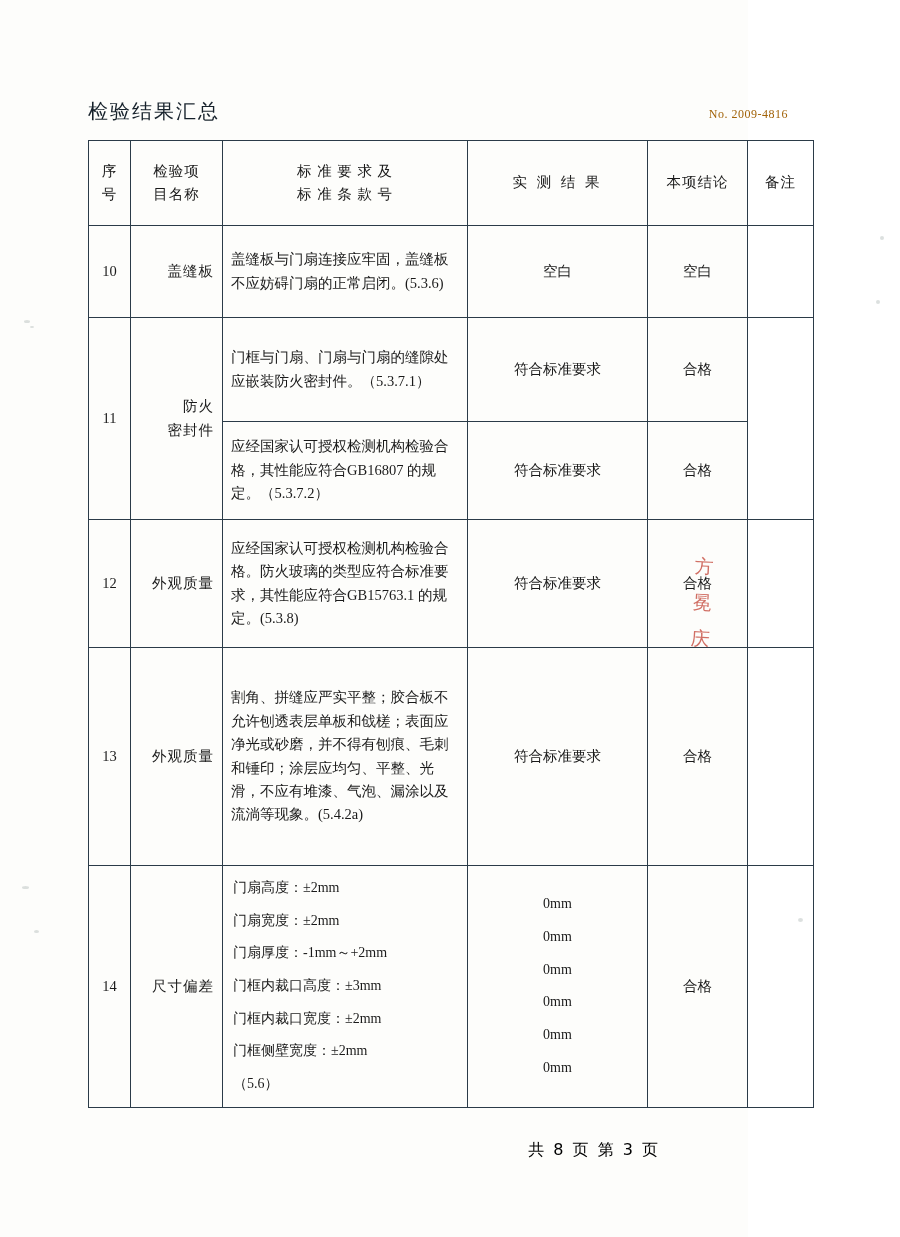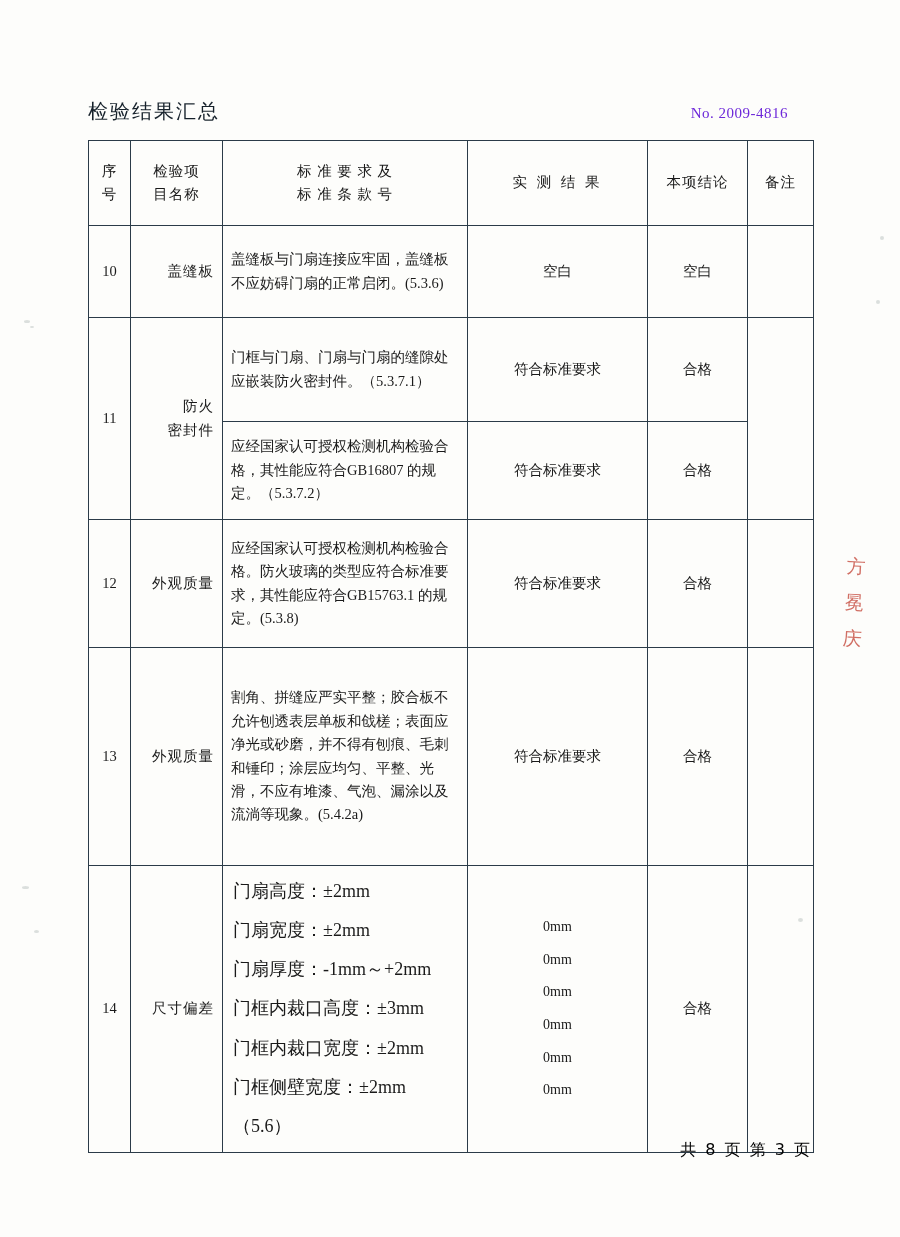--- a/index.html
+++ b/index.html
@@ -11,21 +11,21 @@
     width: 900px;
     height: 1237px;
     position: relative;
     font-family: "Liberation Serif", "DejaVu Serif", serif;
     color: #1a1a1a;
     overflow: hidden;
   }
   .page {
     position: absolute;
     left: 0; top: 0;
-    width: 900px; height: 1237px;
+    width: 748px; height: 1237px;
     background: #fdfdfb;
   }
   
   .speck {
     position: absolute;
     background: #b9c2c0;
     border-radius: 50%;
     opacity: .5;
   }
   .header {
@@ -38,22 +38,22 @@
     justify-content: space-between;
   }
   .doc-title {
     font-family: "DejaVu Sans", "Liberation Sans", sans-serif;
     font-size: 20px;
     letter-spacing: 2px;
     color: #16212b;
   }
   .doc-no {
     font-family: "Liberation Serif", serif;
-    font-size: 15px;
-    color: #6d28d9;
+    font-size: 12px;
+    color: #a16207;
     letter-spacing: .5px;
   }
   table.report {
     position: absolute;
     left: 88px;
     top: 140px;
     width: 725px;
     border-collapse: collapse;
     table-layout: fixed;
   }
@@ -80,21 +80,21 @@
 
   .c { text-align: center; }
   .hdr-line { display: block; }
   .spaced { letter-spacing: 3px; }
   .item-name { text-align: right; letter-spacing: 1px; }
   .std-text { text-align: left; text-indent: 0; }
   .dim-list { text-align: left; }
   .dim-row {
     display: block;
     padding: 5px 0 5px 2px;
-    font-size: 18px;
+    font-size: 14px;
   }
   .res-list { text-align: center; }
   .res-row {
     display: block;
     padding: 5px 0;
     font-size: 14px;
   }
   .footer {
     position: absolute;
     right: 88px;

